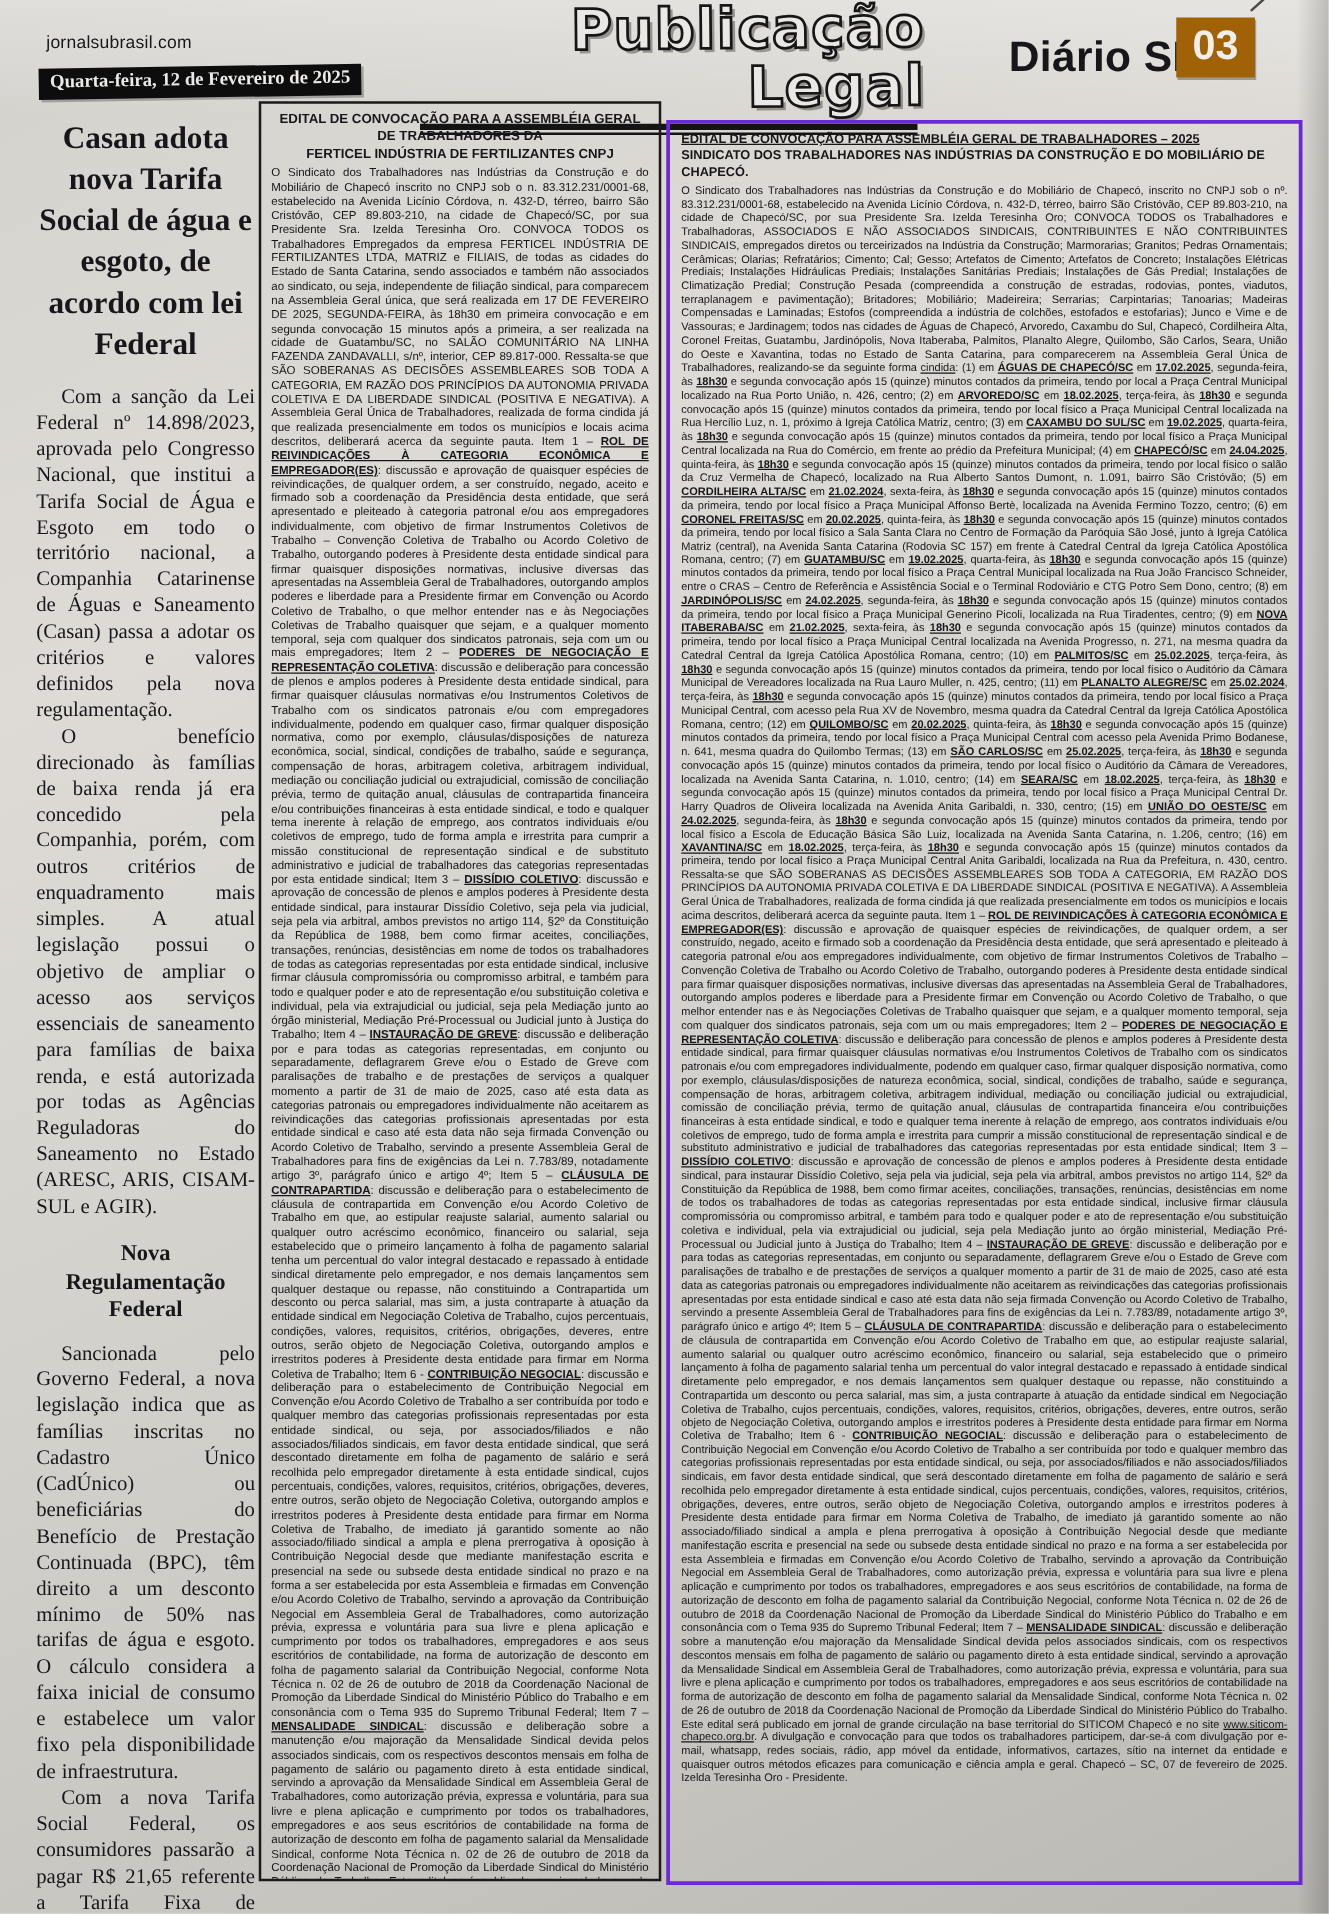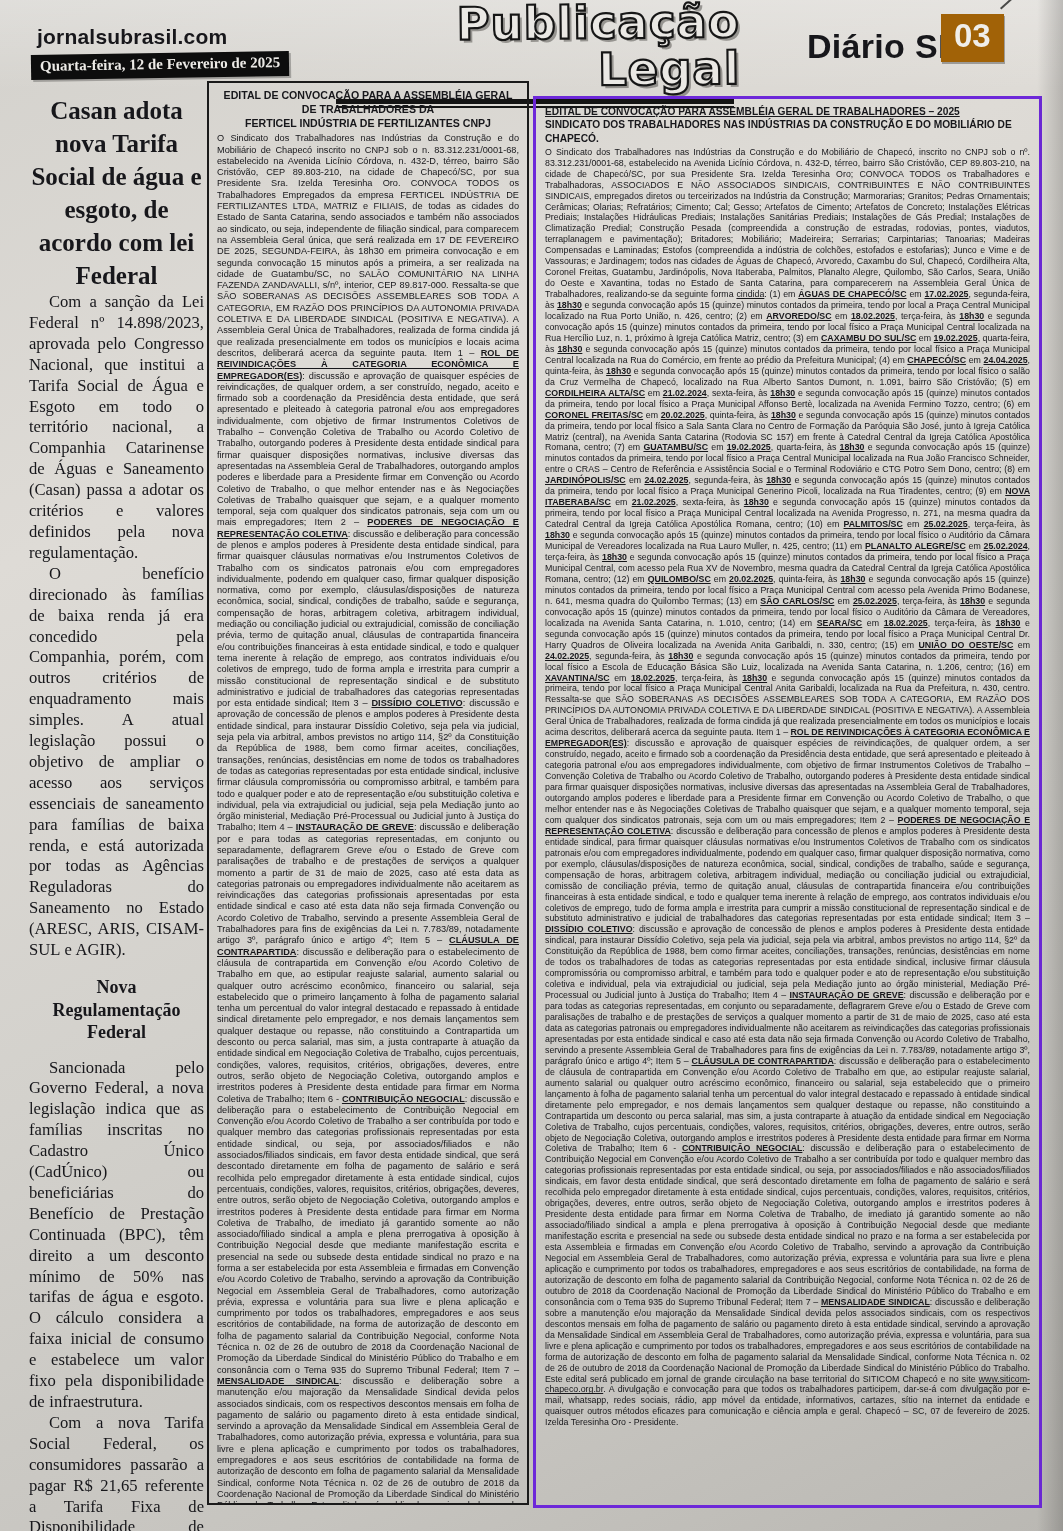--- a/index.html
+++ b/index.html
@@ -16,40 +16,40 @@
     background:linear-gradient(to right, rgba(0,0,0,0), rgba(0,0,0,0.18)); pointer-events:none;
   }
   body::before { 
     content:""; position:absolute; top:0; left:0; width:100%; height:90px;
     background:linear-gradient(to bottom, rgba(255,255,255,0.28), rgba(255,255,255,0)); pointer-events:none;
   }
   .b { font-weight:bold; }
   .u { text-decoration:underline; }
 
   
-  .site { position:absolute; left:37px; top:25px; font-weight:bold; font-size:21px; letter-spacing:.2px; }
+  .site { position:absolute; left:37px; top:25px; font-weight:normal; font-size:14px; letter-spacing:.2px; }
   .datebox { position:absolute; left:31px; top:53px; background:#0d0d0d; color:#eceae6;
              font-family:"Liberation Serif",serif; font-weight:bold; font-size:15px;
              padding:3px 9px 5px; transform:rotate(-0.9deg); box-shadow:2px 2px 0 rgba(0,0,0,.25); }
   .pub { position:absolute; left:330px; top:0; width:410px; text-align:right; }
   .pub-title { font-family:"DejaVu Sans",sans-serif; font-weight:bold; font-size:45px; line-height:1.05;
                color:#eae8e4; -webkit-text-stroke:2.2px #161616; letter-spacing:1px;
                text-shadow:3px 3px 0 rgba(90,88,84,.55); transform:rotate(-0.6deg); }
   .pub-rule { margin:4px auto 0; width:398px; }
   .pub-rule .r1 { height:5px; background:#141414; margin-bottom:2px; }
   .pub-rule .r2 { height:2px; background:#141414; }
   .brand { position:absolute; left:787px; top:27px; font-weight:bold; font-size:34px; letter-spacing:.3px;margin-left:20px; }
   .pagenum { position:absolute; left:941px; top:14px; background:#a16207; color:#f0eeea;
              font-weight:bold; font-size:33px; padding:3px 13px 7px; box-shadow:1px 2px 0 rgba(0,0,0,.3); }
   .scanline { position:absolute; left:1000px; top:8px; width:78px; height:2px; background:#4a4a48;
               transform:rotate(-42deg); transform-origin:left top; }
 
   
   .col-left { position:absolute; left:29px; top:94px; width:175px; font-family:"Liberation Serif",serif; }
-  .article-title { font-size:25px; font-weight:bold; text-align:center; line-height:1.32; }
+  .article-title { font-size:25px; font-weight:bold; text-align:center; line-height:1.32; margin-bottom:15px; }
   .article-p { font-size:16.6px; line-height:1.26; text-align:justify; text-indent:20px; word-spacing:.5px; }
   .article-sub { font-size:18px; font-weight:bold; text-align:center; line-height:1.25; margin:15px 4px 14px; }
 
   
   .box-mid { position:absolute; left:207px; top:81px; width:322px; height:1424px;
              border:2px solid #1a1a1a; padding:6px 8px 4px; overflow:hidden; }
   .mid-title { font-weight:bold; font-size:10.6px; line-height:1.3; text-align:center; }
   .mid-body { font-size:9.2px; line-height:11.3px; text-align:justify; margin-top:3px; }
 
   .box-right { position:absolute; left:533px; top:96px; width:509px; height:1412px;

